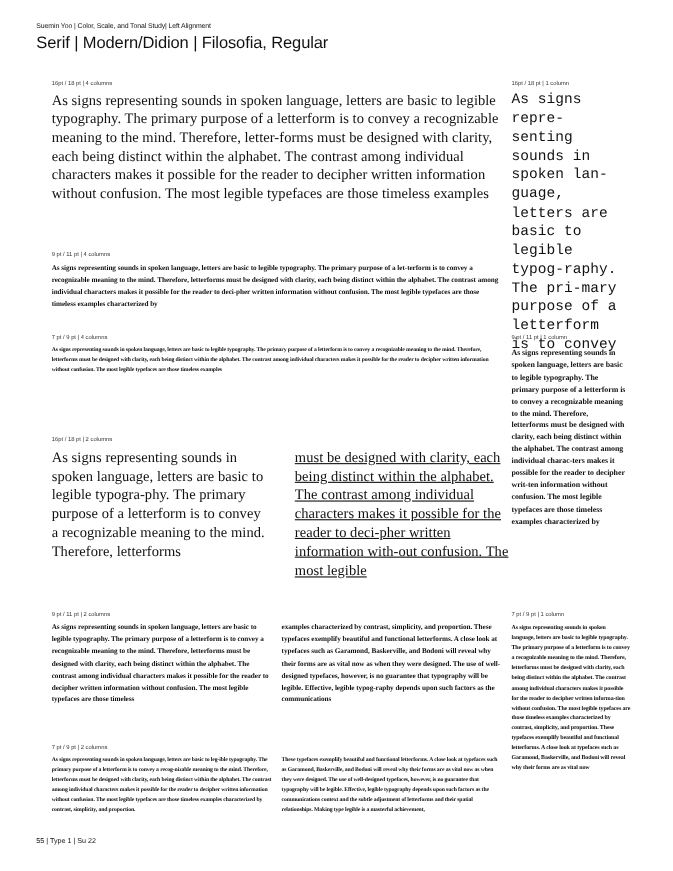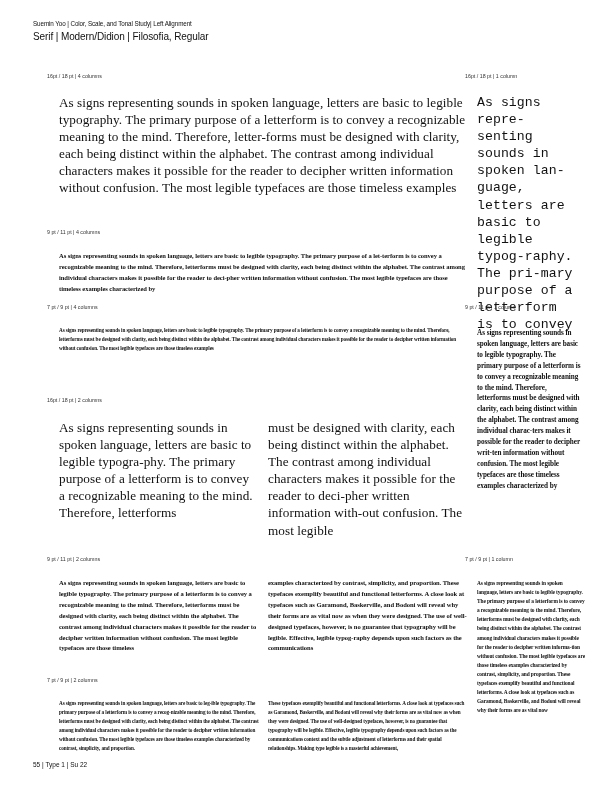--- a/index.html
+++ b/index.html
@@ -1,22 +1,22 @@
 <!DOCTYPE html>
 <html><head>
 <meta charset="utf-8">
 <style>
   html, body { margin: 0; padding: 0; background: #ffffff; }
   body { width: 612px; height: 792px; position: relative; overflow: hidden; color: #111; }
   .sans { font-family: "Liberation Sans", "DejaVu Sans", sans-serif; }
   .abs { position: absolute; }
   .header-meta { left: 33px; top: 20px; font-size: 6.3px; letter-spacing: -0.1px; }
-  .header-title { left: 33px; top: 31px; font-size: 10px; letter-spacing: -0.1px; }
+  .header-title { left: 33px; top: 31px; font-size: 15px; letter-spacing: -0.1px; }
   .label { font-family: "Liberation Sans", "DejaVu Sans", sans-serif; font-size: 5.3px; color: #333; white-space: nowrap; }
-  .txt { font-family: "Liberation Serif", "DejaVu Serif", serif; color: #111; margin: 12px; }
+  .txt { font-family: "Liberation Serif", "DejaVu Serif", serif; color: #111; margin: 0; }
   .s16 { font-size: 13.2px; line-height: 17.1px; letter-spacing: 0.05px; }
   .s9 { font-size: 6.55px; line-height: 10.9px; font-weight: bold; letter-spacing: -0.05px; }
   .s9w { font-size: 7.2px; line-height: 10.9px; font-weight: bold; letter-spacing: -0.05px; }
   .s7 { font-size: 5.2px; line-height: 9.1px; font-weight: bold; letter-spacing: -0.1px; }
   .s7c { font-size: 5.4px; line-height: 9.1px; font-weight: bold; letter-spacing: -0.1px; }
   .footer { left: 33px; top: 761px; font-size: 6.5px; }
 </style>
 </head>
 <body>
 
@@ -33,21 +33,21 @@
 <p class="abs txt s9" style="left:47px;top:239px;width:410px;">As signs representing sounds in spoken language, letters are basic to legible typography. The primary purpose of a let-terform is to convey a recognizable meaning to the mind.  Therefore, letterforms must be designed  with clarity, each being distinct within the alphabet. The contrast among individual characters makes it possible for the reader to deci-pher written information without confusion. The most legible typefaces are those timeless examples characterized by</p>
 
 <div class="abs label" style="left:47px;top:304px;">7 pt / 9 pt | 4 columns</div>
 <p class="abs txt s7" style="left:47px;top:314px;width:410px;">As signs representing sounds in spoken language, letters are basic to legible typography. The primary purpose of a letterform is to convey a recognizable meaning to the mind. Therefore, letterforms must be designed  with clarity, each being distinct within the alphabet. The contrast among individual characters makes it possible for the reader to decipher written information without confusion. The most legible typefaces are those timeless examples</p>
 
 <div class="abs label" style="left:465px;top:304px;">9 pt / 11 pt | 1 column</div>
 <p class="abs txt s9w" style="left:465px;top:316px;width:105px;">As signs representing sounds in spoken language, letters are basic to legible typography. The primary purpose of a letterform is to convey a recognizable meaning to the mind. Therefore, letterforms must be designed  with clarity, each being distinct within the alphabet. The contrast among individual charac-ters makes it possible for the reader to decipher writ-ten information without confusion. The most legible typefaces are those timeless examples characterized by</p>
 
 <div class="abs label" style="left:47px;top:397px;">16pt / 18 pt | 2 columns</div>
 <p class="abs txt s16" style="left:47px;top:407px;width:196px;">As signs representing sounds in spoken language, letters are basic to legible typogra-phy. The primary purpose of a letterform is to convey a recognizable meaning to the mind. Therefore, letterforms</p>
-<p class="abs txt s16" style="left:256px;top:407px;width:200px;">must be designed  with clarity, each being distinct within the alphabet. The contrast among individual characters makes it possible for the reader to deci-pher written information with-out confusion. The most legible</p>
+<p class="abs txt s16" style="left:268px;top:407px;width:200px;text-decoration:underline;">must be designed  with clarity, each being distinct within the alphabet. The contrast among individual characters makes it possible for the reader to deci-pher written information with-out confusion. The most legible</p>
 
 <div class="abs label" style="left:47px;top:556px;">9 pt / 11 pt | 2 columns</div>
 <p class="abs txt s9" style="left:47px;top:566px;width:200px;">As signs representing sounds in spoken language, letters are basic to legible typography. The primary purpose of a letterform is to convey a recognizable meaning to the mind. Therefore, letterforms must be designed  with clarity, each being distinct within the alphabet. The contrast among individual characters makes it possible for the reader to decipher written information without confusion. The most legible typefaces are those timeless</p>
 <p class="abs txt s9" style="left:256px;top:566px;width:200px;">examples characterized by contrast, simplicity, and proportion. These typefaces exemplify beautiful and functional letterforms. A close look at typefaces such as Garamond, Baskerville, and Bodoni will reveal why their forms are as vital now as when they were designed. The use of well-designed typefaces, however, is no guarantee that typography will be legible. Effective, legible typog-raphy depends upon such factors as the communications</p>
 
 <div class="abs label" style="left:465px;top:556px;">7 pt / 9 pt | 1 column</div>
 <p class="abs txt s7c" style="left:465px;top:567px;width:108px;">As signs representing sounds in spoken language, letters are basic to legible typography. The primary purpose of a letterform is to convey a recognizable meaning to the mind. Therefore, letterforms must be designed  with clarity, each being distinct within the alphabet. The contrast among individual characters makes it possible for the reader to decipher written informa-tion without confusion. The most legible typefaces are those timeless examples characterized by contrast, simplicity, and proportion. These typefaces exemplify beautiful and functional letterforms. A close look at typefaces such as Garamond, Baskerville, and Bodoni will reveal why their forms are as vital now</p>
 
 <div class="abs label" style="left:47px;top:677px;">7 pt / 9 pt | 2 columns</div>
 <p class="abs txt s7" style="left:47px;top:687px;width:200px;">As signs representing sounds in spoken language, letters are basic to leg-ible typography. The primary purpose of a letterform is to convey a recog-nizable meaning to the mind. Therefore, letterforms must be designed with clarity, each being distinct within the alphabet. The contrast among individual characters makes it possible for the reader to decipher written information without confusion. The most legible typefaces are those timeless examples characterized by contrast, simplicity, and proportion.</p>

